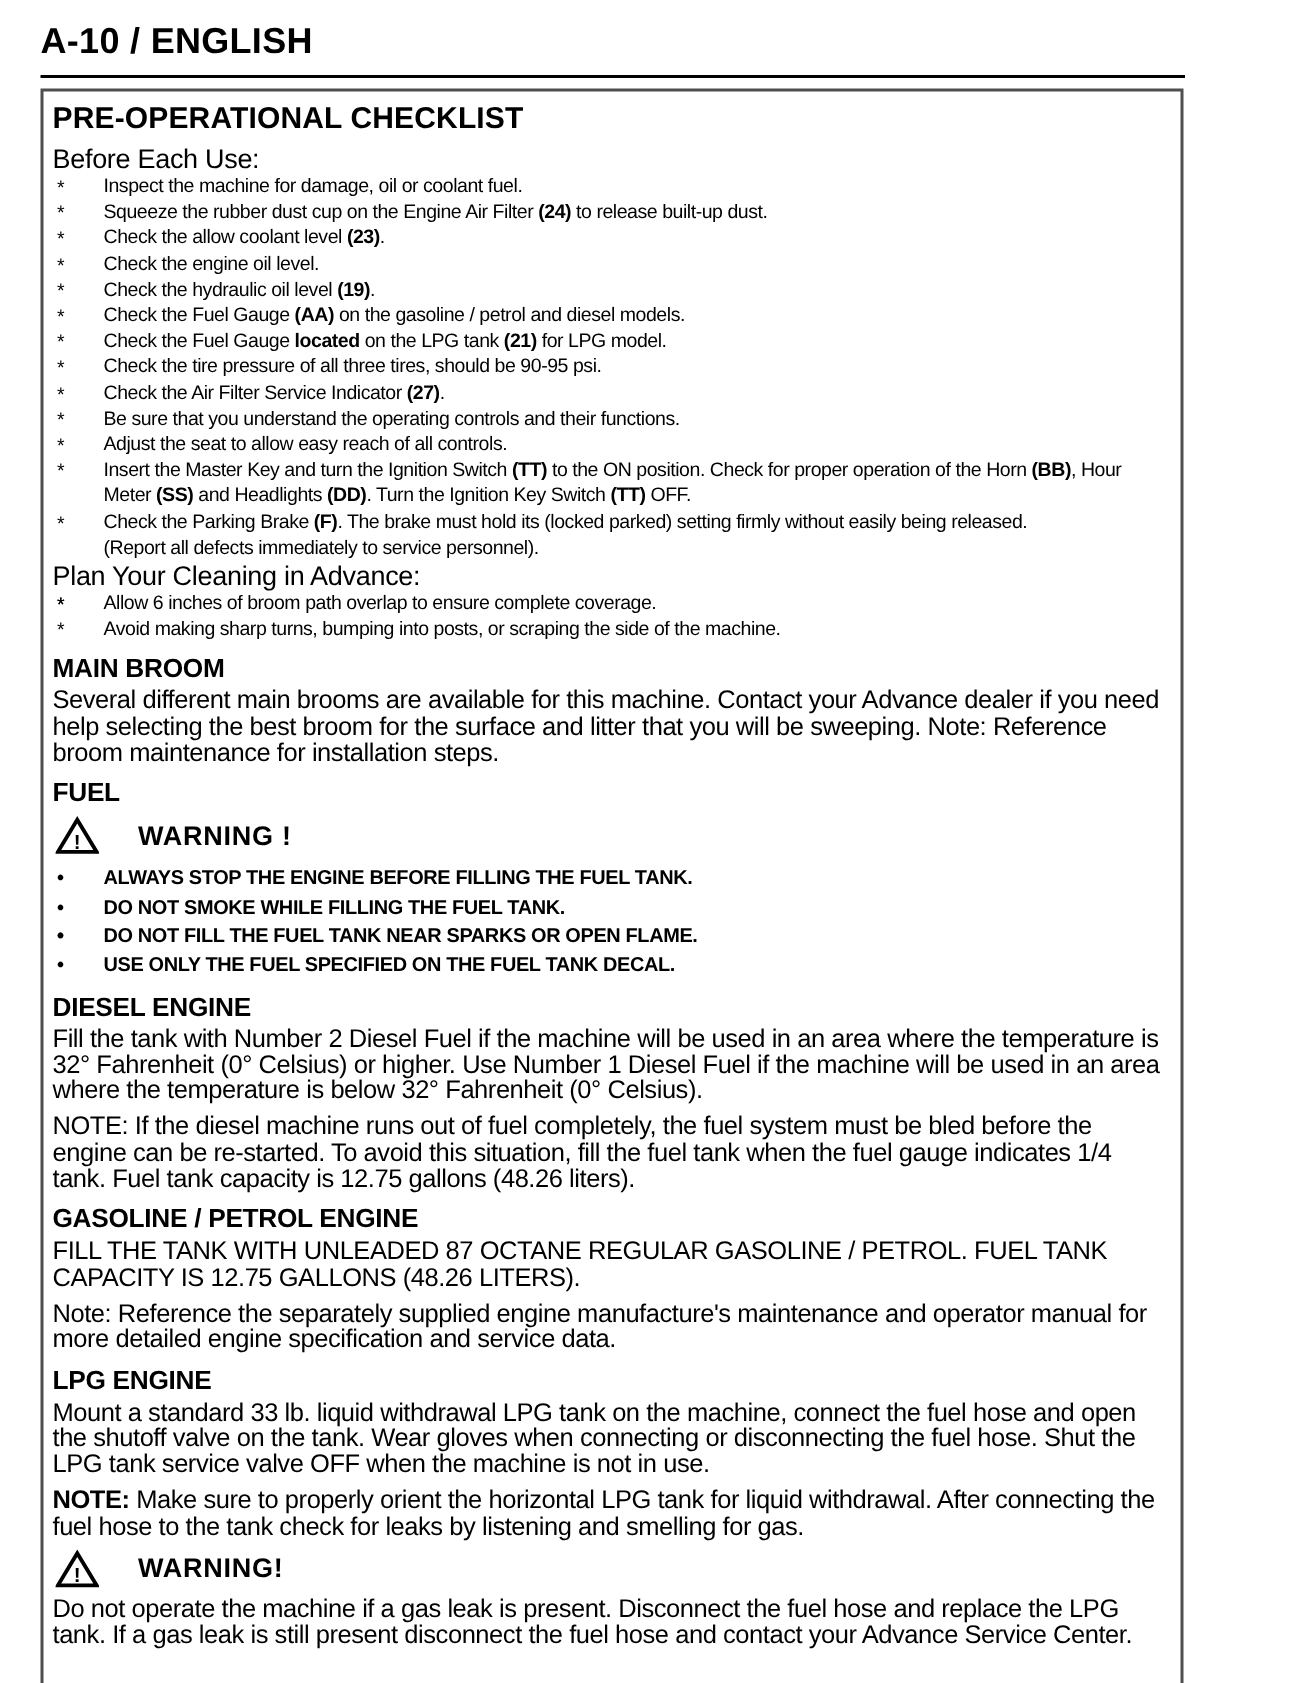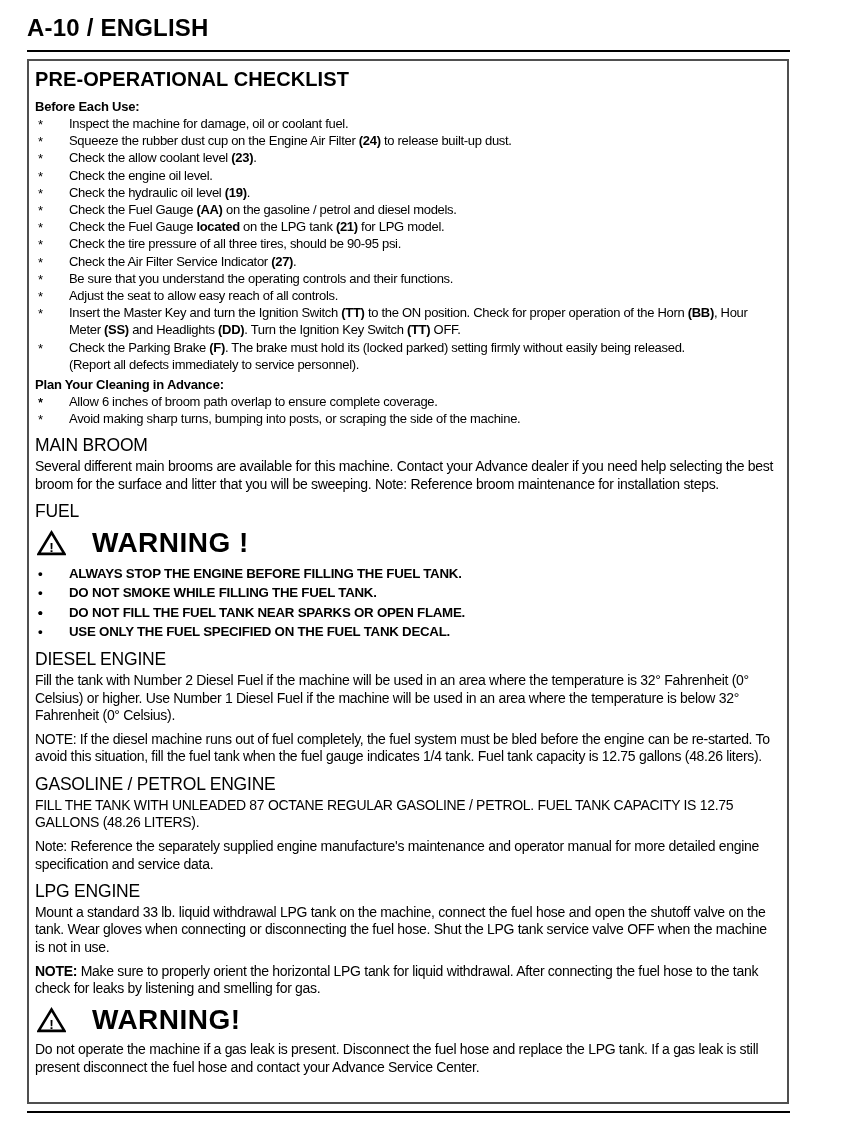--- a/index.html
+++ b/index.html
@@ -9,32 +9,32 @@
     -webkit-font-smoothing:antialiased;
   }
   .page{padding:14px 0 16px 27px;}
   .header-title{font-size:24px;font-weight:bold;letter-spacing:0.2px;}
   .rule{width:763px;height:2px;background:#000;margin-top:8px;}
   .box{
     margin-top:7px;width:762px;min-height:990px;box-sizing:border-box;
     border:2px solid #4f4f4f;padding:5px 12px 10px 6px;
   }
   .box-title{font-size:20px;font-weight:bold;margin:2px 0 7px;letter-spacing:0.1px;}
-  .group-label{font-weight:bold;font-size:13px;line-height:17px;margin-top:3px;letter-spacing:-0.2px;}
+  .group-label{font-weight:normal;font-size:18px;line-height:17px;margin-top:3px;letter-spacing:-0.2px;}
   .star-list{list-style:none;margin:0;padding:0;}
   .star-list li{
     position:relative;padding-left:34px;font-size:13px;line-height:17.2px;letter-spacing:-0.3px;
   }
   .star-list .star{position:absolute;left:3px;top:1px;font-size:13px;}
-  .section-heading{font-size:17.5px;font-weight:normal;margin:8px 0 2px;letter-spacing:-0.2px;}
-  .para{font-size:14px;line-height:17.3px;margin:2px 0 7px;letter-spacing:-0.3px;}
+  .section-heading{font-size:17.5px;font-weight:bold;margin:8px 0 2px;letter-spacing:-0.2px;}
+  .para{font-size:17px;line-height:17.3px;margin:2px 0 7px;letter-spacing:-0.3px;}
   .warning-block{margin:4px 0 3px;}
   .warning-head{display:flex;align-items:center;margin:5px 0 5px 2px;}
   .warning-head svg{flex:0 0 auto;}
-  .warning-title{font-size:28px;font-weight:bold;margin-left:26px;letter-spacing:0.5px;}
+  .warning-title{font-size:18px;font-weight:bold;margin-left:26px;letter-spacing:0.5px;}
   .warn-list{list-style:none;margin:0;padding:0;}
   .warn-list li{
     position:relative;padding-left:34px;font-size:13.3px;font-weight:bold;
     line-height:19.3px;letter-spacing:-0.25px;
   }
   .warn-list .dot{position:absolute;left:3px;top:0;font-weight:bold;}
   .warn-para{margin-top:2px;margin-bottom:16px;}
   .footer-rule{margin-top:7px;}
 </style>
 </head>

